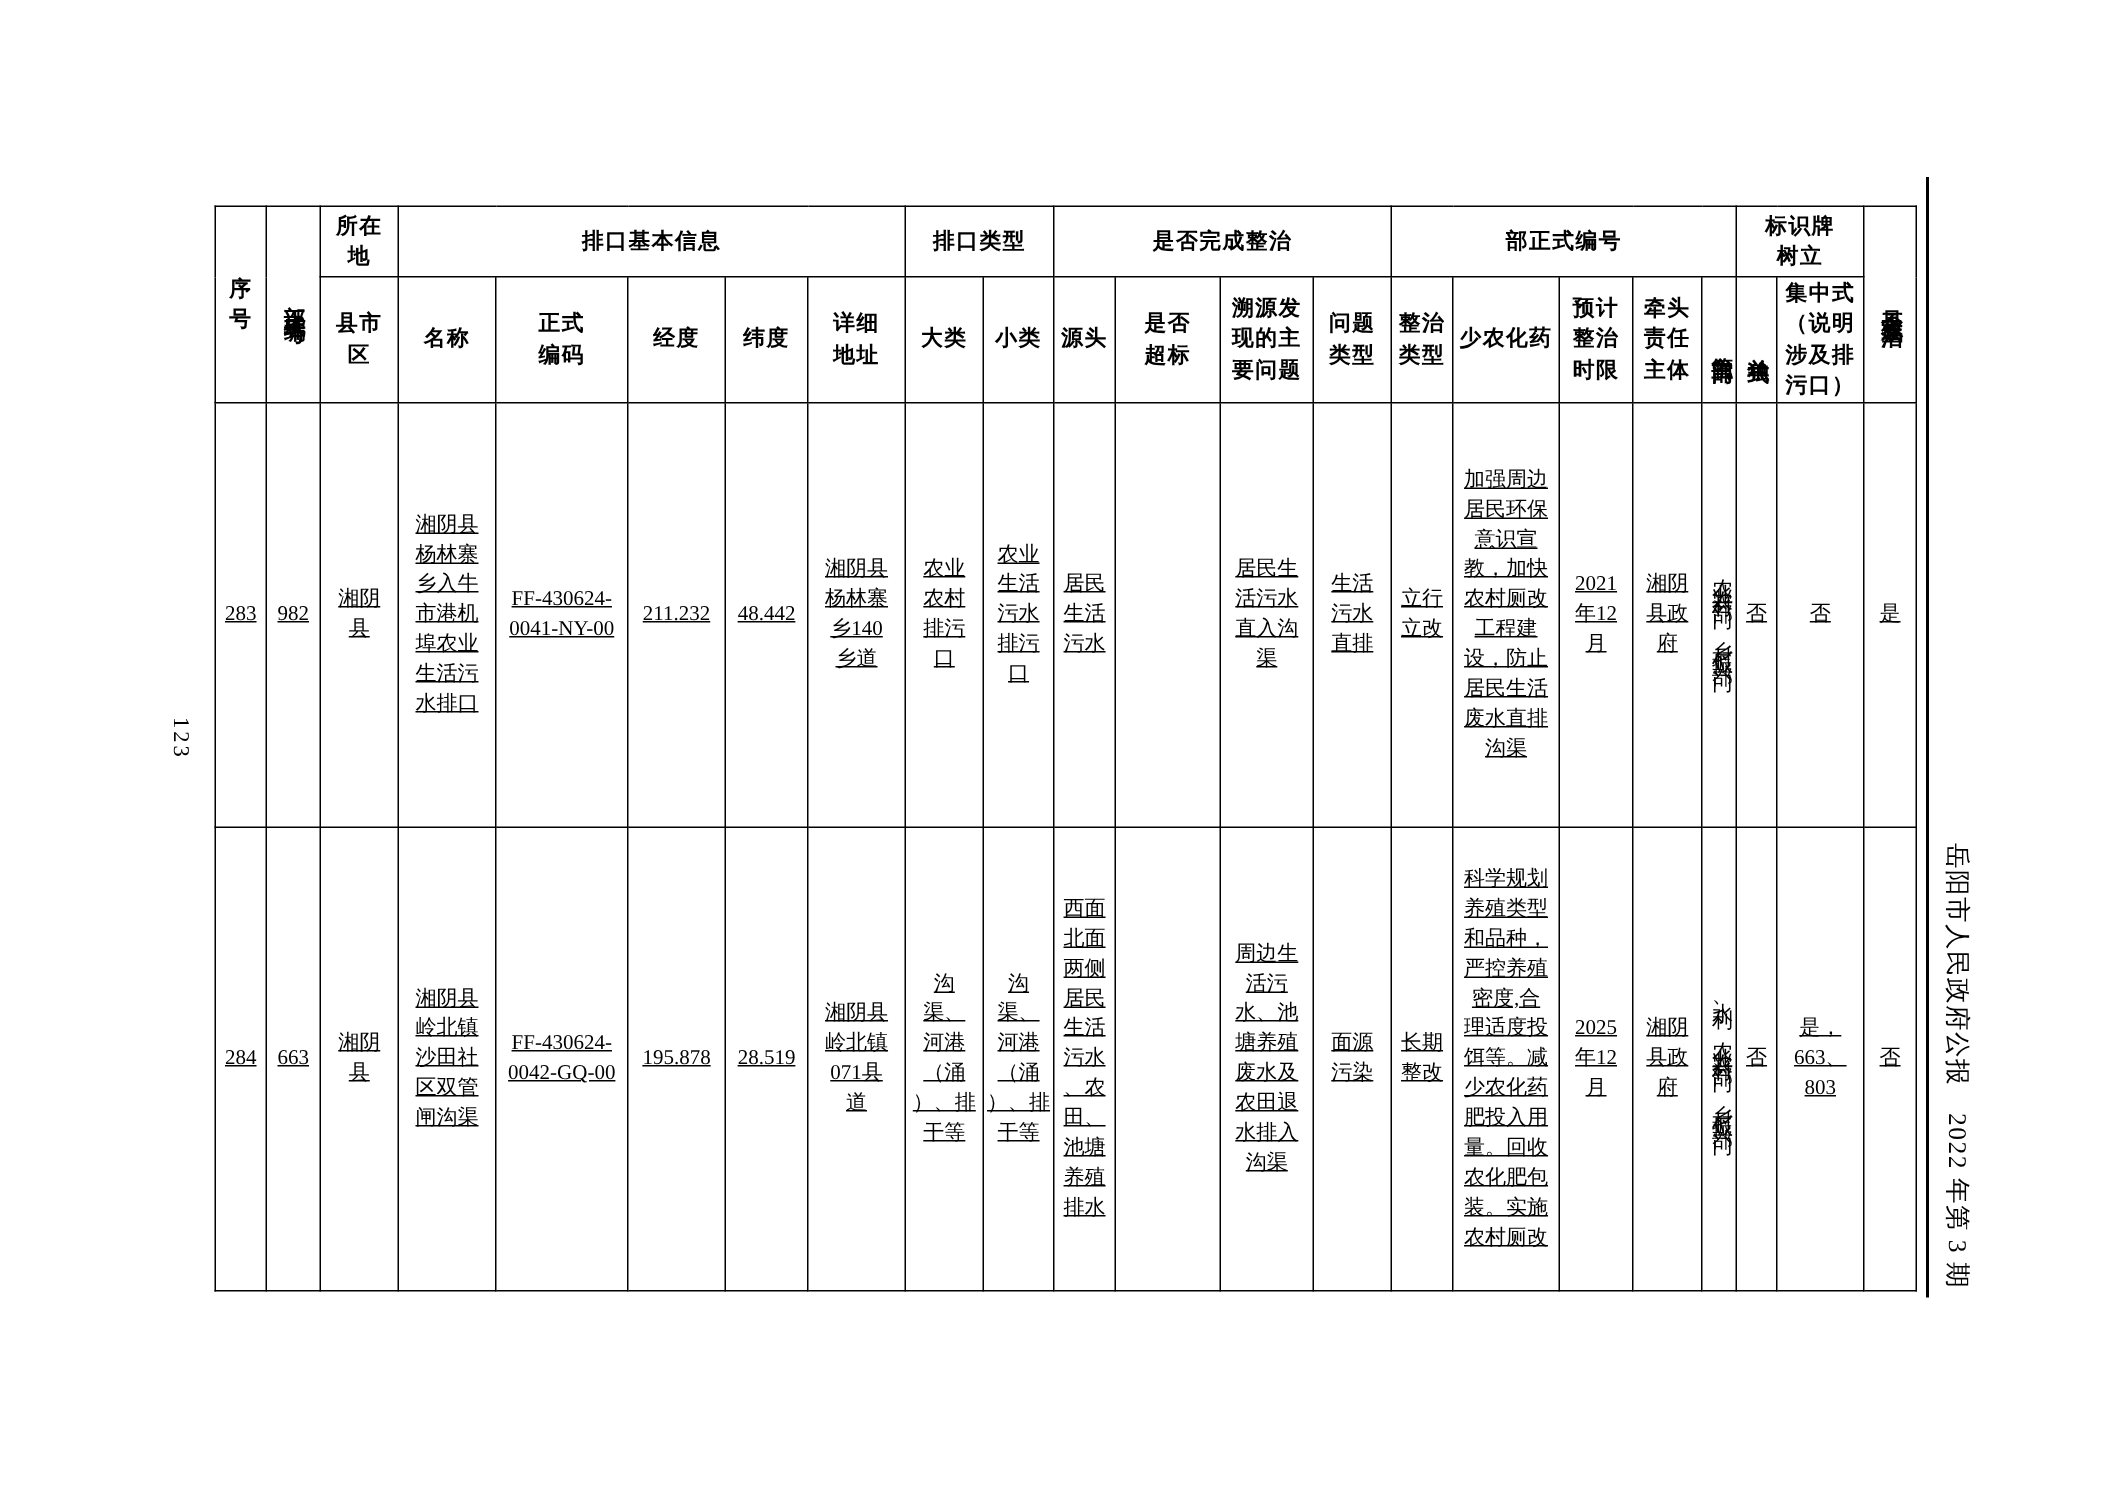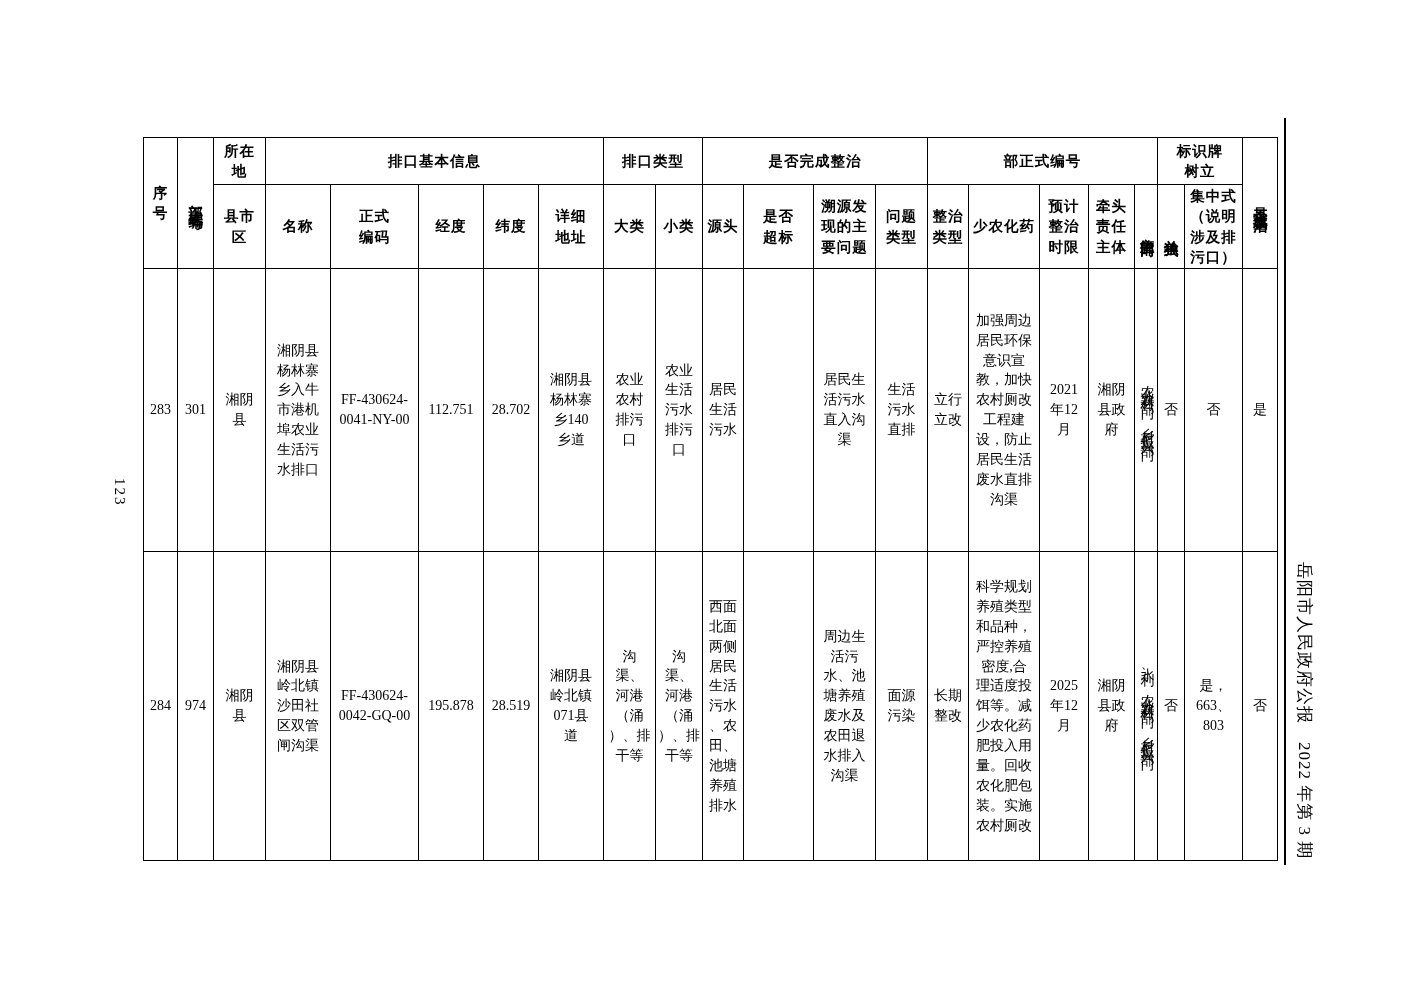--- a/index.html
+++ b/index.html
@@ -28,20 +28,21 @@
   .gazette th {
     font-family:"Liberation Sans","DejaVu Sans",sans-serif;
     font-weight:bold;
     font-size:14.5px;
     line-height:1.4;
     letter-spacing:1px;
   }
   .gazette td {
     font-size:14px;
     line-height:1.42;
+    text-decoration:underline;
   }
   .vert {
     writing-mode:vertical-rl;
     text-orientation:upright;
     display:inline-block;
     letter-spacing:3px;
     white-space:pre;
   }
   .vert-val {
     writing-mode:vertical-rl;
@@ -156,34 +157,34 @@
       <th><span class="vert" style="letter-spacing:1px">主管部门</span></th>
       <th><span class="vert" style="letter-spacing:1px">单独式</span></th>
       <th>集中式
 （说明
 涉及排
 污口）</th>
     </tr>
 
     <tr style="height:283px">
       <td>283</td>
-      <td>301</td>
+      <td>982</td>
       <td>湘阴
 县</td>
       <td>湘阴县
 杨林寨
 乡入牛
 市港机
 埠农业
 生活污
 水排口</td>
       <td>FF-430624-
 0041-NY-00</td>
-      <td>112.751</td>
-      <td>28.702</td>
+      <td>211.232</td>
+      <td>48.442</td>
       <td>湘阴县
 杨林寨
 乡140
 乡道</td>
       <td>农业
 农村
 排污
 口</td>
       <td>农业
 生活
@@ -220,21 +221,21 @@
 县政
 府</td>
       <td><span class="vert-val">农业农村部门、乡村振兴部门</span></td>
       <td>否</td>
       <td>否</td>
       <td>是</td>
     </tr>
 
     <tr style="height:309px">
       <td>284</td>
-      <td>974</td>
+      <td>663</td>
       <td>湘阴
 县</td>
       <td>湘阴县
 岭北镇
 沙田社
 区双管
 闸沟渠</td>
       <td>FF-430624-
 0042-GQ-00</td>
       <td>195.878</td>

